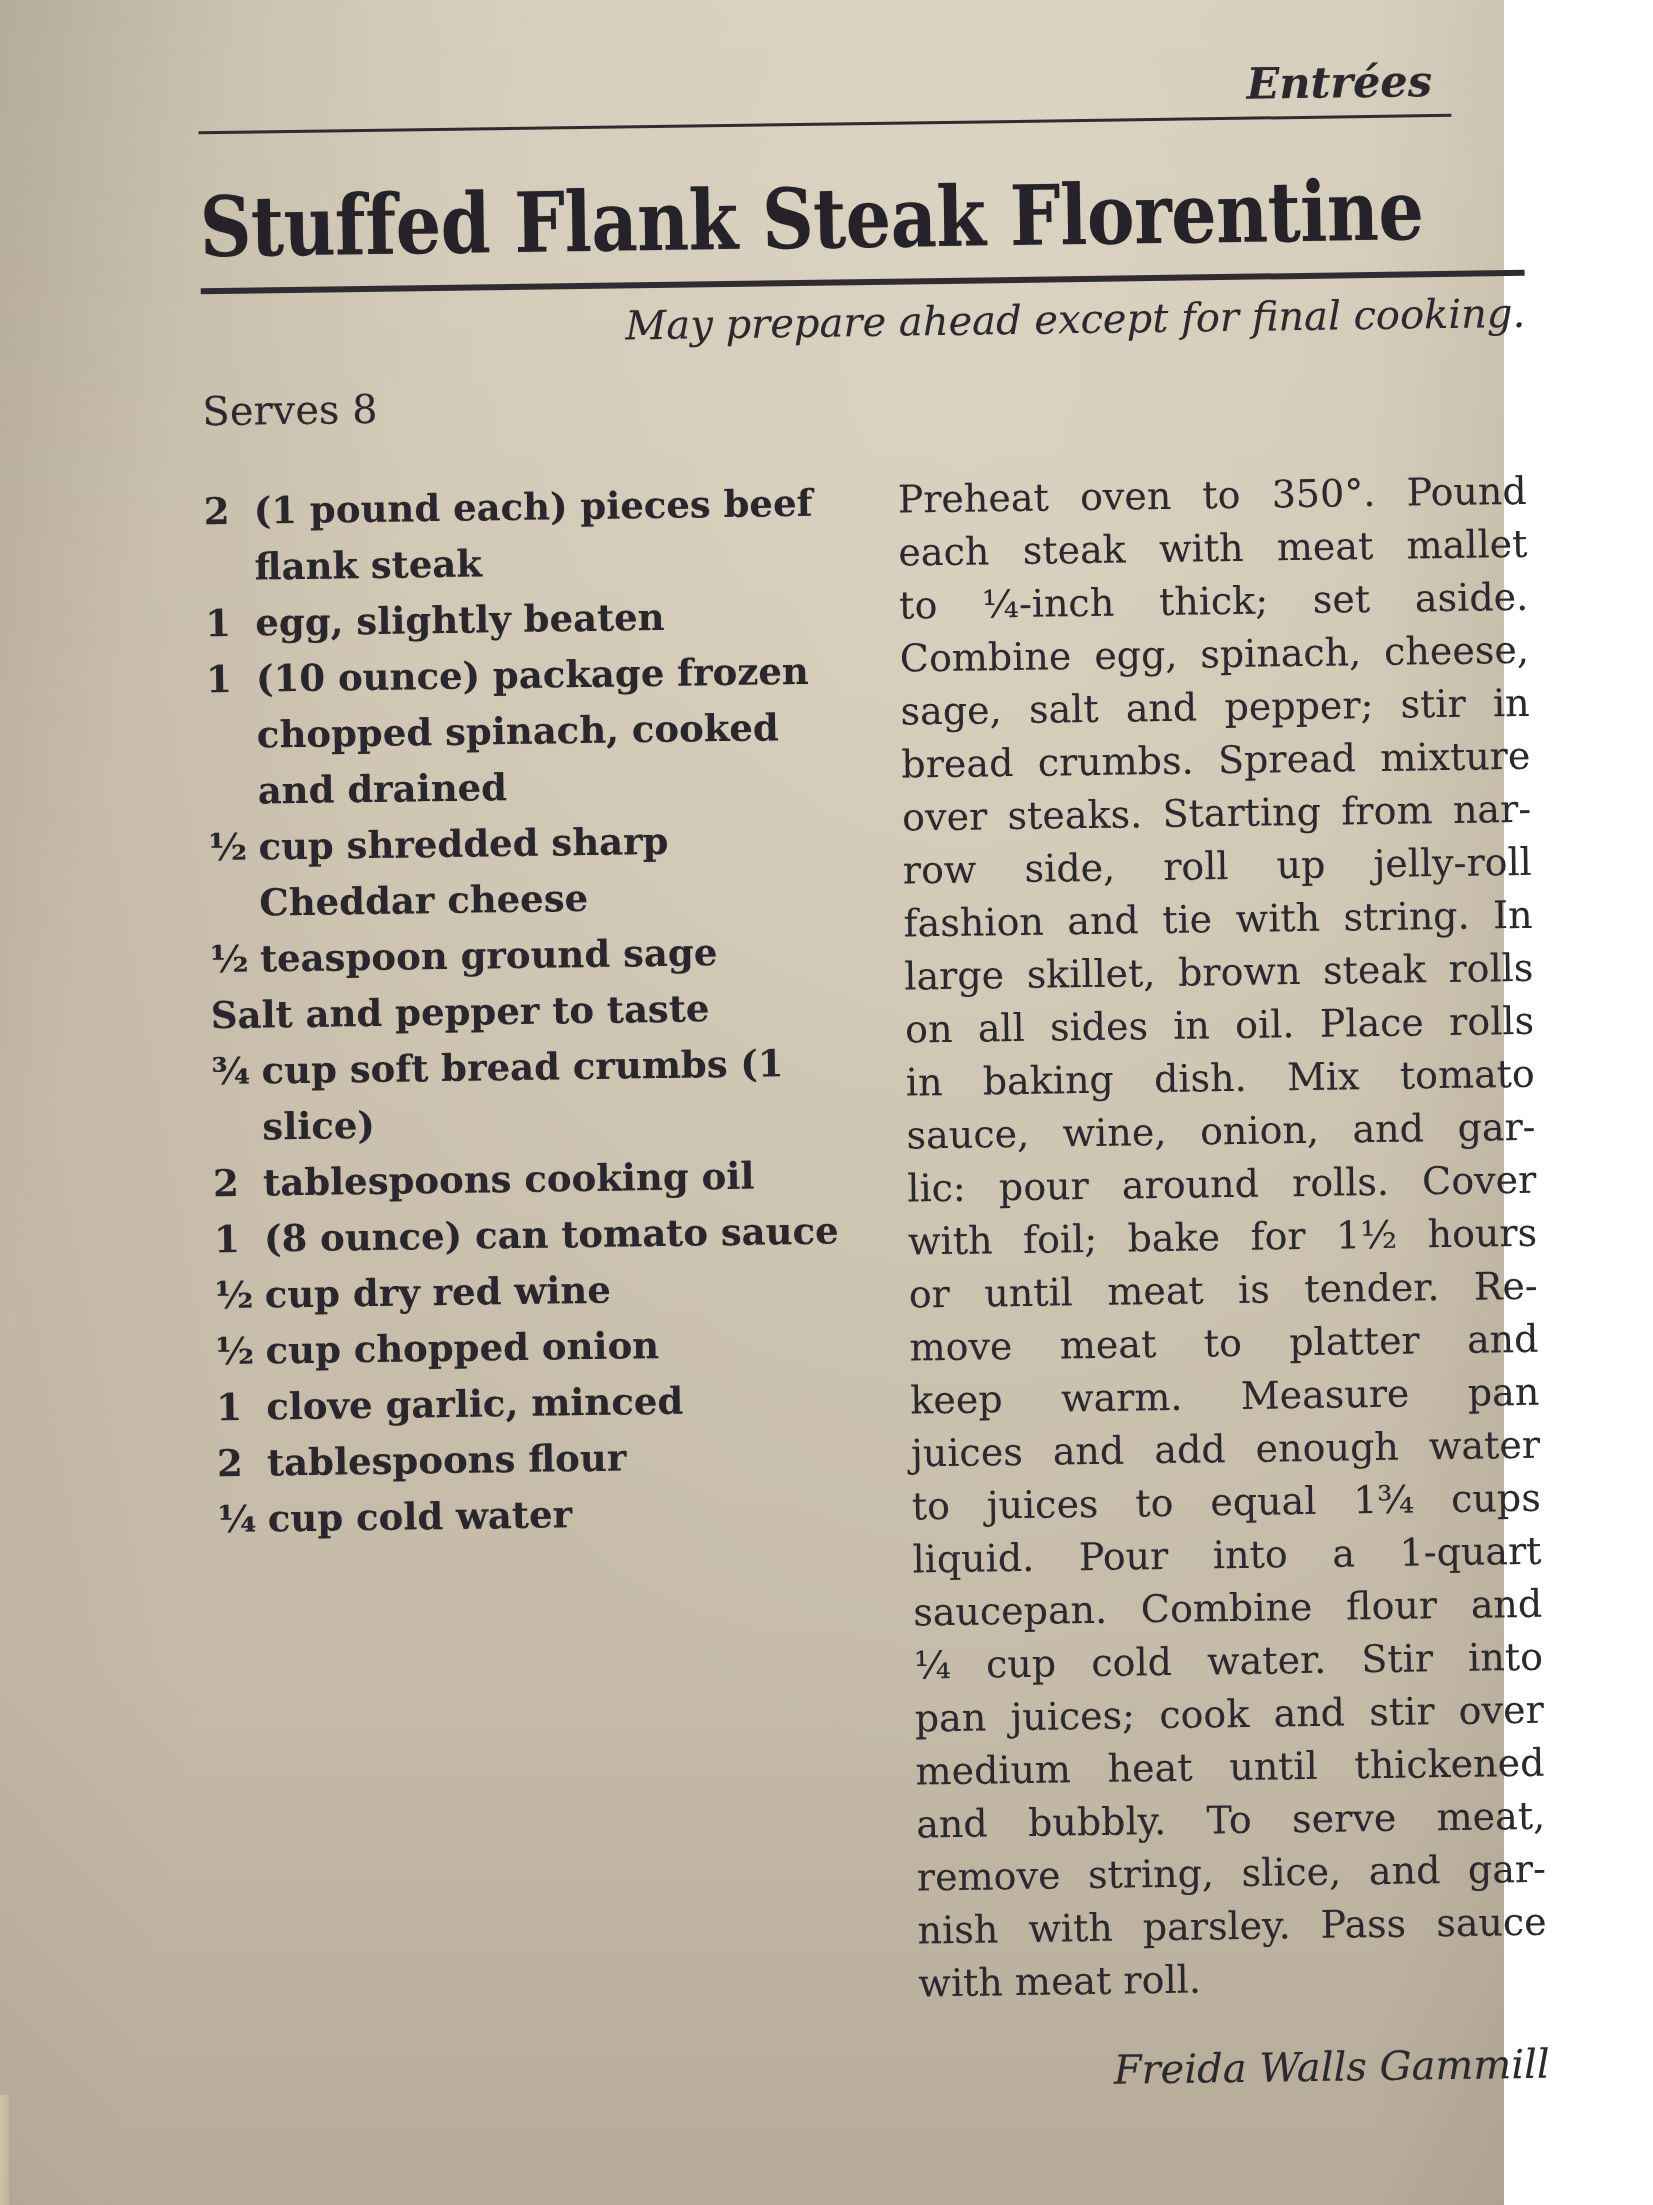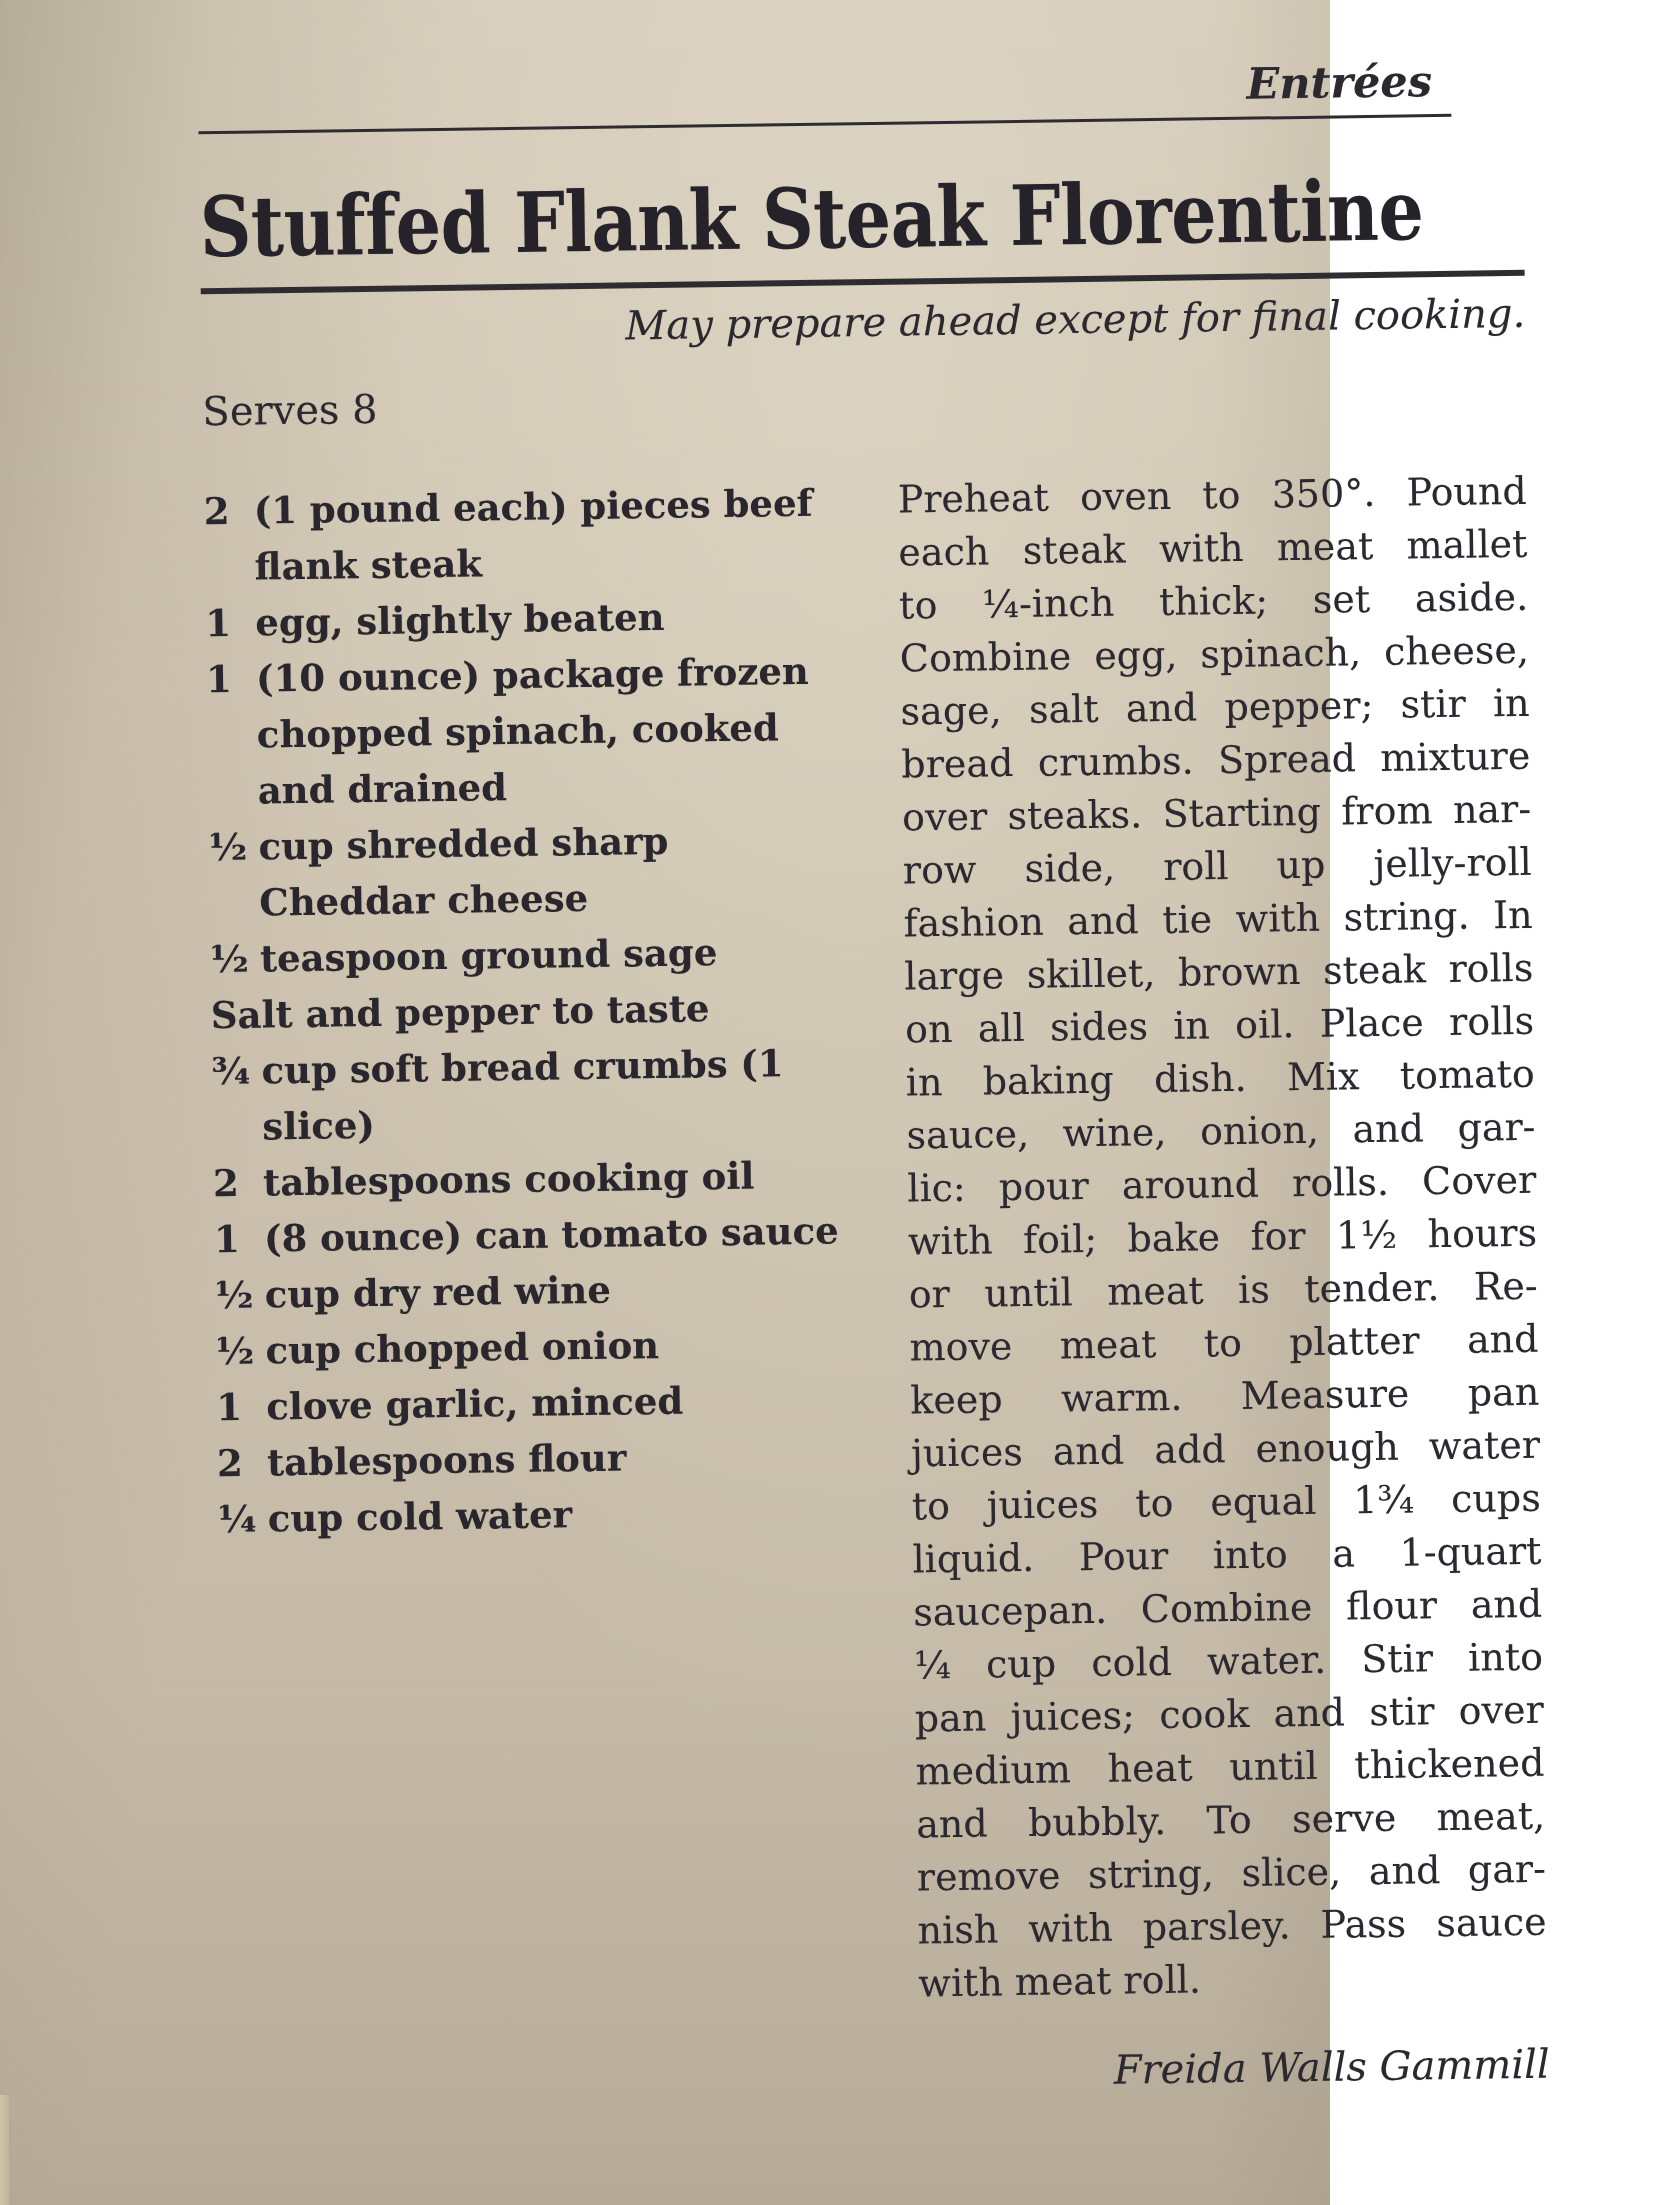--- a/index.html
+++ b/index.html
@@ -1,21 +1,21 @@
 <!DOCTYPE html>
 <html style="font-size:8.8px"><head>
 <meta charset="utf-8">
 <style>
   html,body{margin:0;padding:0;}
   body{
     width:1654px;height:2205px;overflow:hidden;
     font-family:"DejaVu Serif","Liberation Serif",serif;
   }
   .photo{
-    position:relative;width:1330px;height:2205px;
+    position:relative;width:1504px;height:2205px;
     background:
       radial-gradient(ellipse at 64% 16%, rgba(255,250,236,0.22), transparent 55%),
       linear-gradient(100deg, rgba(60,48,28,0.20), rgba(60,48,28,0.05) 13%, transparent 27%),
       linear-gradient(to bottom, rgba(255,252,242,0.10), transparent 30%, rgba(62,50,30,0.07) 76%, rgba(54,42,24,0.17)),
       linear-gradient(to right, transparent 91%, rgba(72,60,38,0.07)),
       #cfc5b2;
   }
   .table-edge{
     position:absolute;left:0;top:2095px;width:8.8px;height:110px;
     background:linear-gradient(to right,#e0d2ab,#c9bb99);

